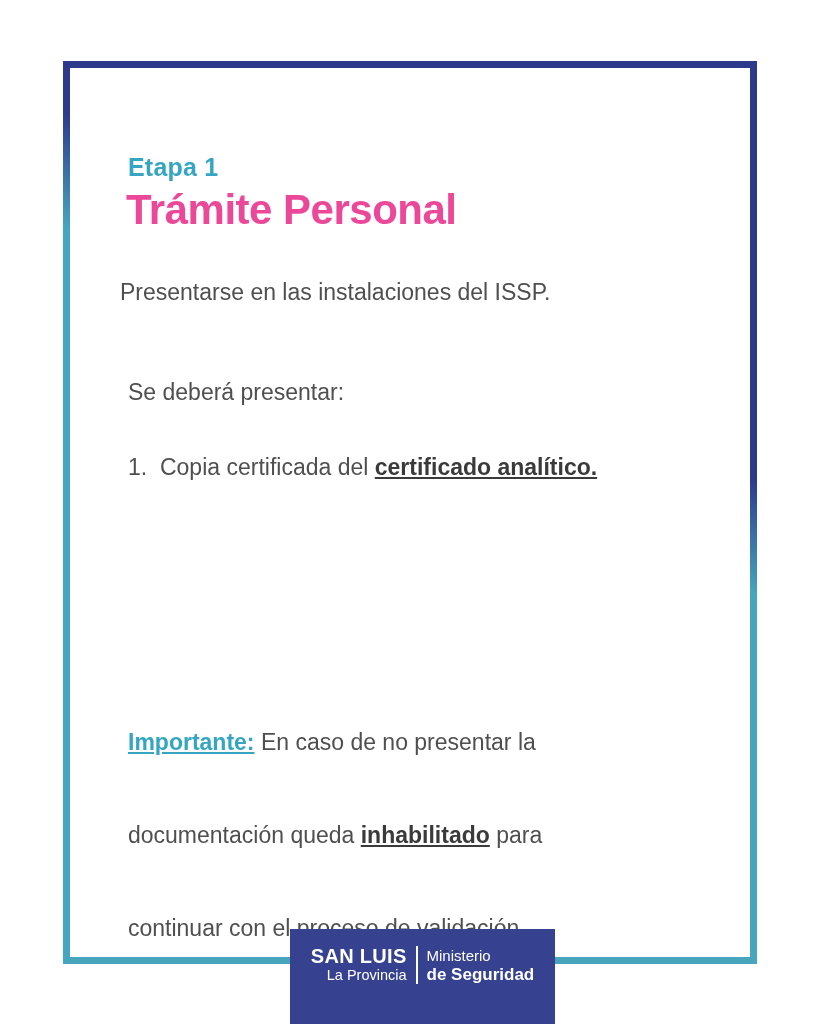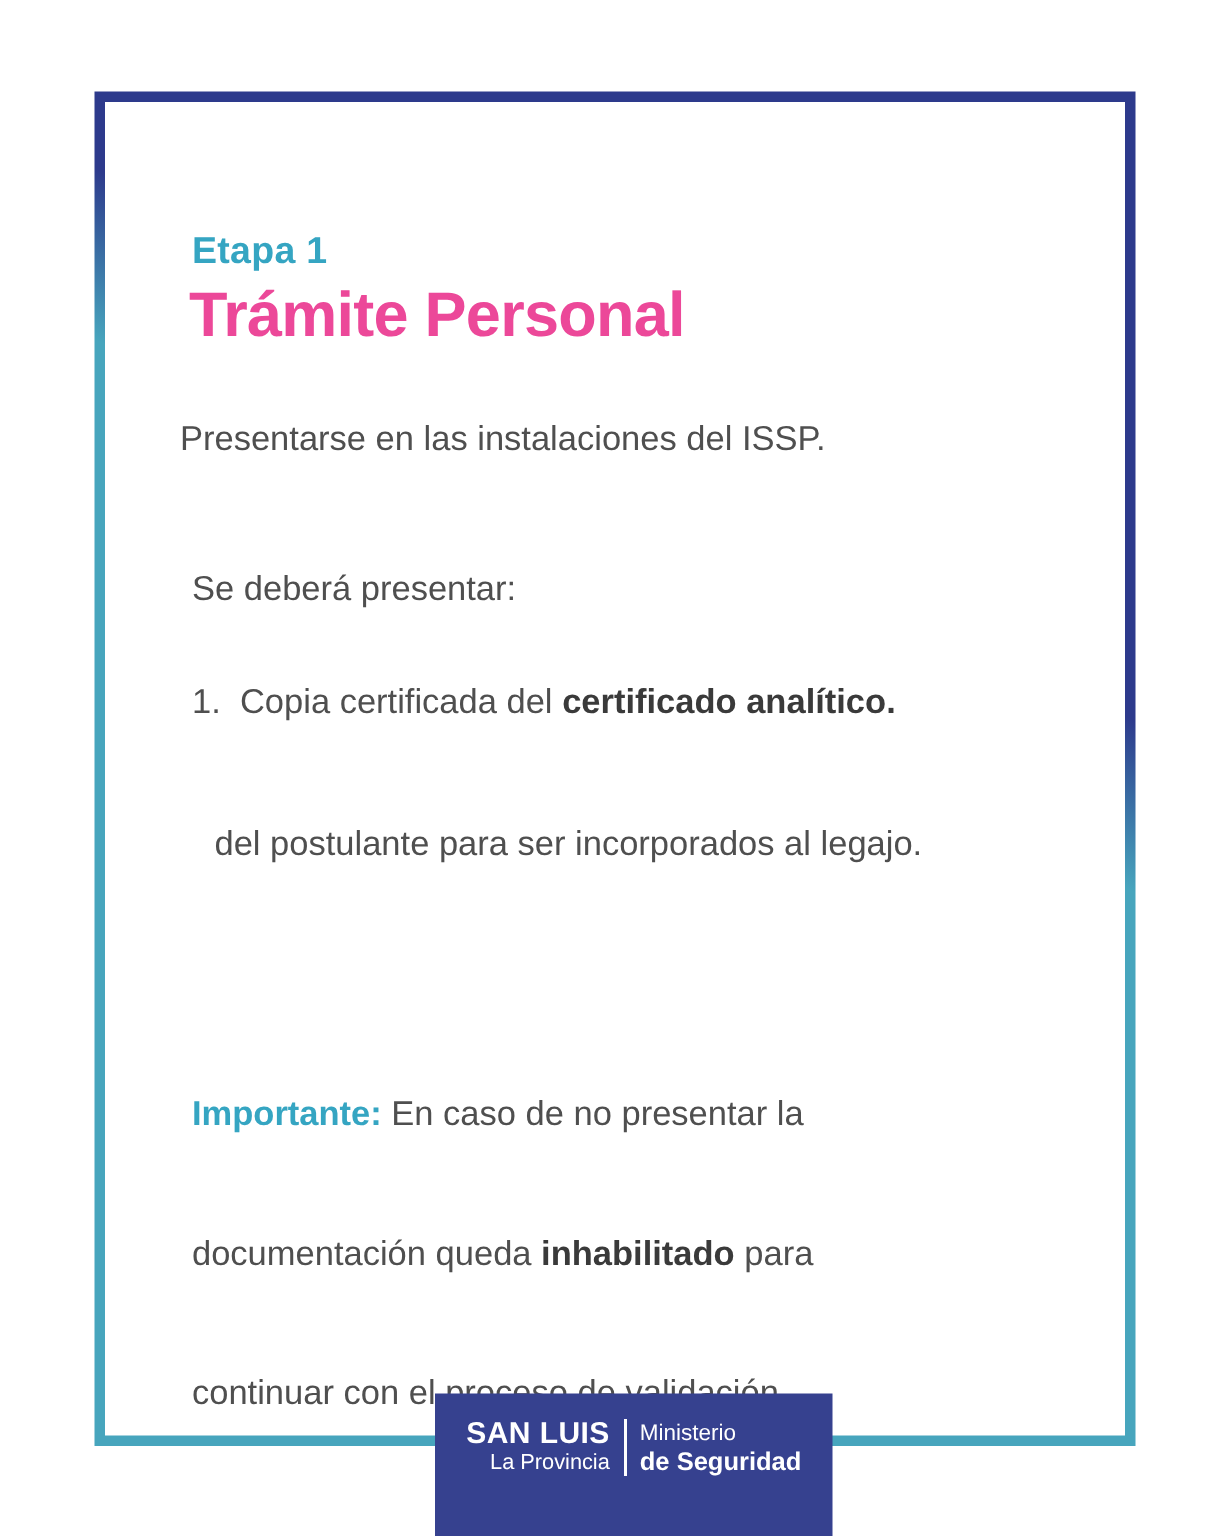--- a/index.html
+++ b/index.html
@@ -52,21 +52,21 @@
     white-space: pre-wrap;
   }
   .intro     { left: 120px; top: 277px; }
   .subtitle  { left: 128px; top: 333px; margin-top: 44px; }
   .doc-list  { left: 128px; top: 389px; line-height: 31.5px; }
   .doc-list .wrap-line { margin-left: 15px; }
   .dias-block        { left: 128px; top: 544px; }
   .importante-block  { left: 128px; top: 665px; }
 
   
-  [data-b="1"] { font-weight: 700; color: #3a3a3a; }
+  [data-b="1"] { font-weight: 700; color: #3a3a3a; text-decoration: underline; }
 
   .footer-box {
     left: 290px; top: 929px;
     width: 265px; height: 95px;
     background: #36418f;
     display: flex;
     justify-content: center;
     align-items: flex-start;
     padding-top: 17px;
     box-sizing: border-box;
@@ -118,21 +118,20 @@
   <div class="abs etapa-label">Etapa 1</div>
 
   <div class="abs page-title">Trámite Personal</div>
 
   <div class="abs body-text intro">Presentarse en las instalaciones del ISSP.</div>
 
   <div class="abs body-text subtitle">Se deberá presentar:</div>
 
   <div class="abs body-text doc-list">
     <div class="list-line"><span>1.  Copia certificada del </span><span data-b="1">certificado analítico.</span></div>
-    <div class="list-line wrap-line"><span>del postulante para ser incorporados al legajo.</span></div>
   </div>
 
 
   <div class="abs body-text importante-block">
     <div><span data-b="1" style="color: rgb(53, 165, 194);">Importante:</span><span> En caso de no presentar la</span></div>
     <div><span>documentación queda </span><span data-b="1">inhabilitado</span><span> para</span></div>
     <div><span>continuar con el proceso de validación.</span></div>
   </div>
 
   <div class="abs footer-box">

